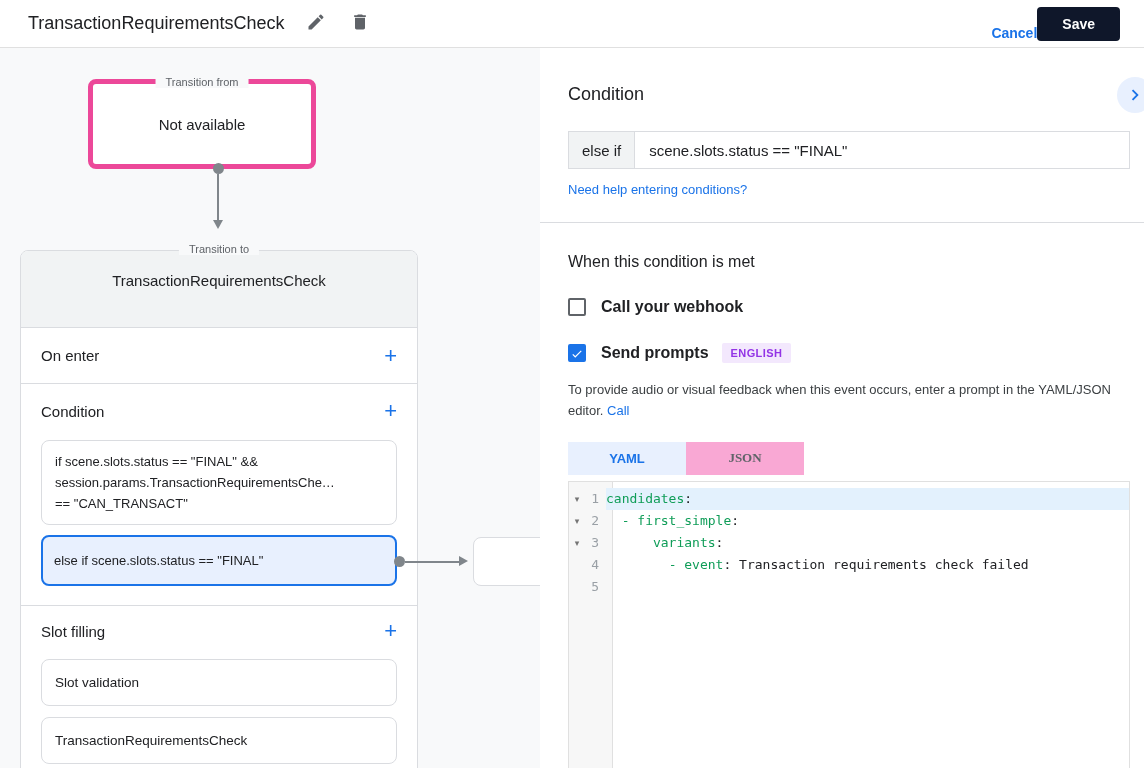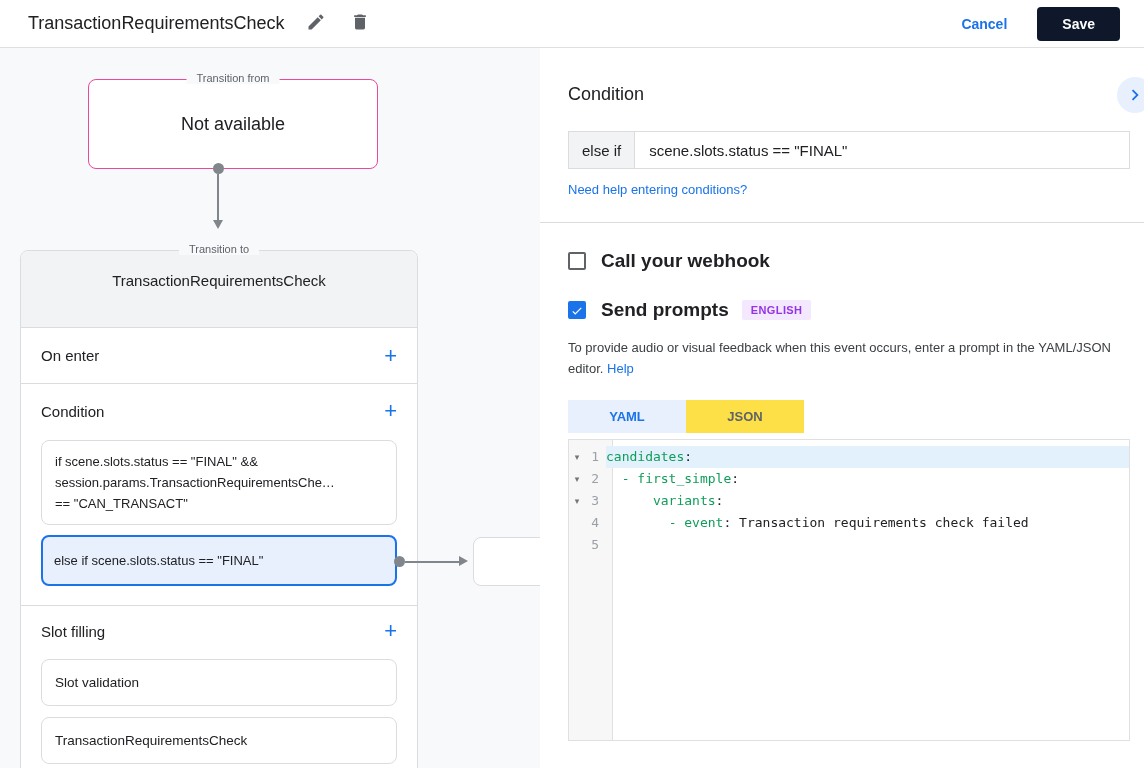--- a/index.html
+++ b/index.html
@@ -6,37 +6,37 @@
   html,body { width:1144px; height:768px; overflow:hidden; background:#fff;
     font-family:"Liberation Sans", sans-serif; color:#202124; }
 
   
   .topbar { height:48px; display:flex; align-items:center; justify-content:space-between;
     padding:0 24px 0 28px; border-bottom:1px solid #e0e0e0; background:#fff; }
   .topbar-left { display:flex; align-items:center; gap:20px; }
   .page-title { font-size:18px; font-weight:400; color:#202124; }
   .icon-btn { background:none; border:none; cursor:pointer; width:24px; height:24px; padding:0; }
   .icon-btn svg { fill:#5f6368; width:20px; height:20px; }
-  .topbar-right { display:flex; align-items:center; gap:30px; }
+  .topbar-right { display:flex; align-items:flex-end; }
   .text-btn { background:none; border:none; color:#1a73e8; font-size:14px; font-weight:bold;
     cursor:pointer; font-family:inherit; }
   .primary-btn { background:#0f172a; border:none; color:#fff; font-size:14px; font-weight:bold;
     border-radius:4px; padding:9px 25px; cursor:pointer; font-family:inherit; }
 
   
   .main { display:flex; height:720px; }
   .flow-panel { position:relative; width:540px; background:#f8f9fa; overflow:hidden; flex:none; }
   .detail-panel { position:relative; width:604px; background:#fff; overflow:hidden; }
 
   
-  .tf-box { position:absolute; left:88px; top:31px; width:290px; height:90px; background:#fff;
-    border:1px solid #ec4899; border-radius:8px; display:flex; align-items:center; justify-content:center; }
+  .tf-box { position:absolute; left:88px; top:31px; width:228px; height:90px; background:#fff;
+    border:5px solid #ec4899; border-radius:8px; display:flex; align-items:center; justify-content:center; }
   .box-legend { position:absolute; top:-8px; left:50%; transform:translateX(-50%);
     font-size:11px; color:#5f6368; background:#f8f9fa; padding:0 10px; white-space:nowrap; }
-  .tf-content { font-size:18px; color:#202124; }
+  .tf-content { font-size:15px; color:#202124; }
 
   .v-dot { position:absolute; left:213px; top:115px; width:11px; height:11px; border-radius:50%;
     background:#80868b; }
   .v-line { position:absolute; left:217px; top:126px; width:2px; height:47px; background:#80868b; }
   .arrow-down { position:absolute; left:213px; top:172px; width:0; height:0;
     border-left:5px solid transparent; border-right:5px solid transparent; border-top:9px solid #80868b; }
 
   
   .tt-card { position:absolute; left:20px; top:202px; width:398px; height:520px; background:#fff;
     border:1px solid #dadce0; border-radius:8px 8px 0 0; }
@@ -83,31 +83,31 @@
     text-decoration:none; cursor:pointer; }
   .panel-divider { margin-top:24px; border-bottom:1px solid #dadce0; }
 
   .when-heading { margin:30px 0 0 28px; font-size:16px; font-weight:400; color:#202124; }
   .check-row { display:flex; align-items:center; margin:27px 0 0 28px; }
   .checkbox { width:18px; height:18px; border:2px solid #5f6368; border-radius:2px; background:#fff;
     flex:none; cursor:pointer; }
   .checkbox.checked { background:#1a73e8; border-color:#1a73e8; display:flex; align-items:center;
     justify-content:center; }
   .checkbox.checked svg { width:15px; height:15px; fill:#fff; }
-  .check-label { margin-left:15px; font-size:19px; font-weight:bold; color:#202124; }
+  .check-label { margin-left:15px; font-size:16px; font-weight:bold; color:#202124; }
   .lang-badge { margin-left:13px; background:#f3e8fd; color:#9334e6; font-size:11px; font-weight:bold;
     letter-spacing:.4px; padding:4px 9px; border-radius:2px; }
   .desc { margin:17px 14px 0 28px; font-size:13px; line-height:1.6; color:#3c4043; }
   .inline-link { color:#1a73e8; text-decoration:none; cursor:pointer; }
 
   .tabs { display:flex; margin:20px 0 0 28px; }
   .tab { width:118px; height:33px; display:flex; align-items:center; justify-content:center;
     font-size:13px; font-weight:bold; cursor:pointer; }
   .tab.active { background:#e8f0fe; color:#1a73e8; }
-  .tab.inactive { background:#fde047; color:#5f6368; }
+  .tab.inactive { background:#f9a8d4; color:#5f6368;font-family:Liberation Serif, serif; }
 
   .editor { position:relative; margin:6px 14px 0 28px; height:302px; border:1px solid #e0e0e0;
     background:#fff; font-family:"DejaVu Sans Mono", monospace; font-size:13px; }
   .gutter-bg { position:absolute; left:0; top:0; bottom:0; width:44px; background:#f7f7f7;
     border-right:1px solid #e0e0e0; }
   .cm-rows { position:relative; padding-top:6px; }
   .cm-row { display:flex; height:22px; line-height:22px; }
   .cm-fold { width:16px; text-align:center; font-family:"DejaVu Sans", sans-serif; font-size:9px;
     color:#757575; cursor:pointer; }
   .cm-num { width:21px; text-align:right; padding-right:7px; color:#9aa0a6; flex:none; }
@@ -205,37 +205,38 @@
 
       <div class="cond-group">
         <span class="cond-prefix">else if</span>
         <input class="cond-input" type="text" value="scene.slots.status == &quot;FINAL&quot;" style="">
       </div>
 
       <a class="help-link">Need help entering conditions?</a>
 
       <div class="panel-divider"></div>
 
+      <h3 class="when-heading">When this condition is met</h3>
 
       <div class="check-row">
         <span class="checkbox"></span>
         <span class="check-label">Call your webhook</span>
       </div>
 
       <div class="check-row">
         <span class="checkbox checked">
           <svg viewBox="0 0 24 24">
               <path d="M9 16.2l-3.5-3.5L4 14.2l5 5 11-11-1.4-1.4z"></path>
             </svg>
         </span>
         <span class="check-label">Send prompts</span>
         <span class="lang-badge">ENGLISH</span>
       </div>
 
-      <p class="desc"><span>To provide audio or visual feedback when this event occurs, enter a prompt in the YAML/JSON editor.</span> <a class="inline-link">Help</a></p>
+      <p class="desc"><span>To provide audio or visual feedback when this event occurs, enter a prompt in the YAML/JSON editor.</span> <a class="inline-link">Call</a></p>
 
       <div class="tabs">
         <div class="tab active">YAML</div>
         <div class="tab inactive">JSON</div>
       </div>
 
       <div class="editor">
         <div class="gutter-bg"></div>
         <div class="cm-rows">
             <div class="cm-row">

